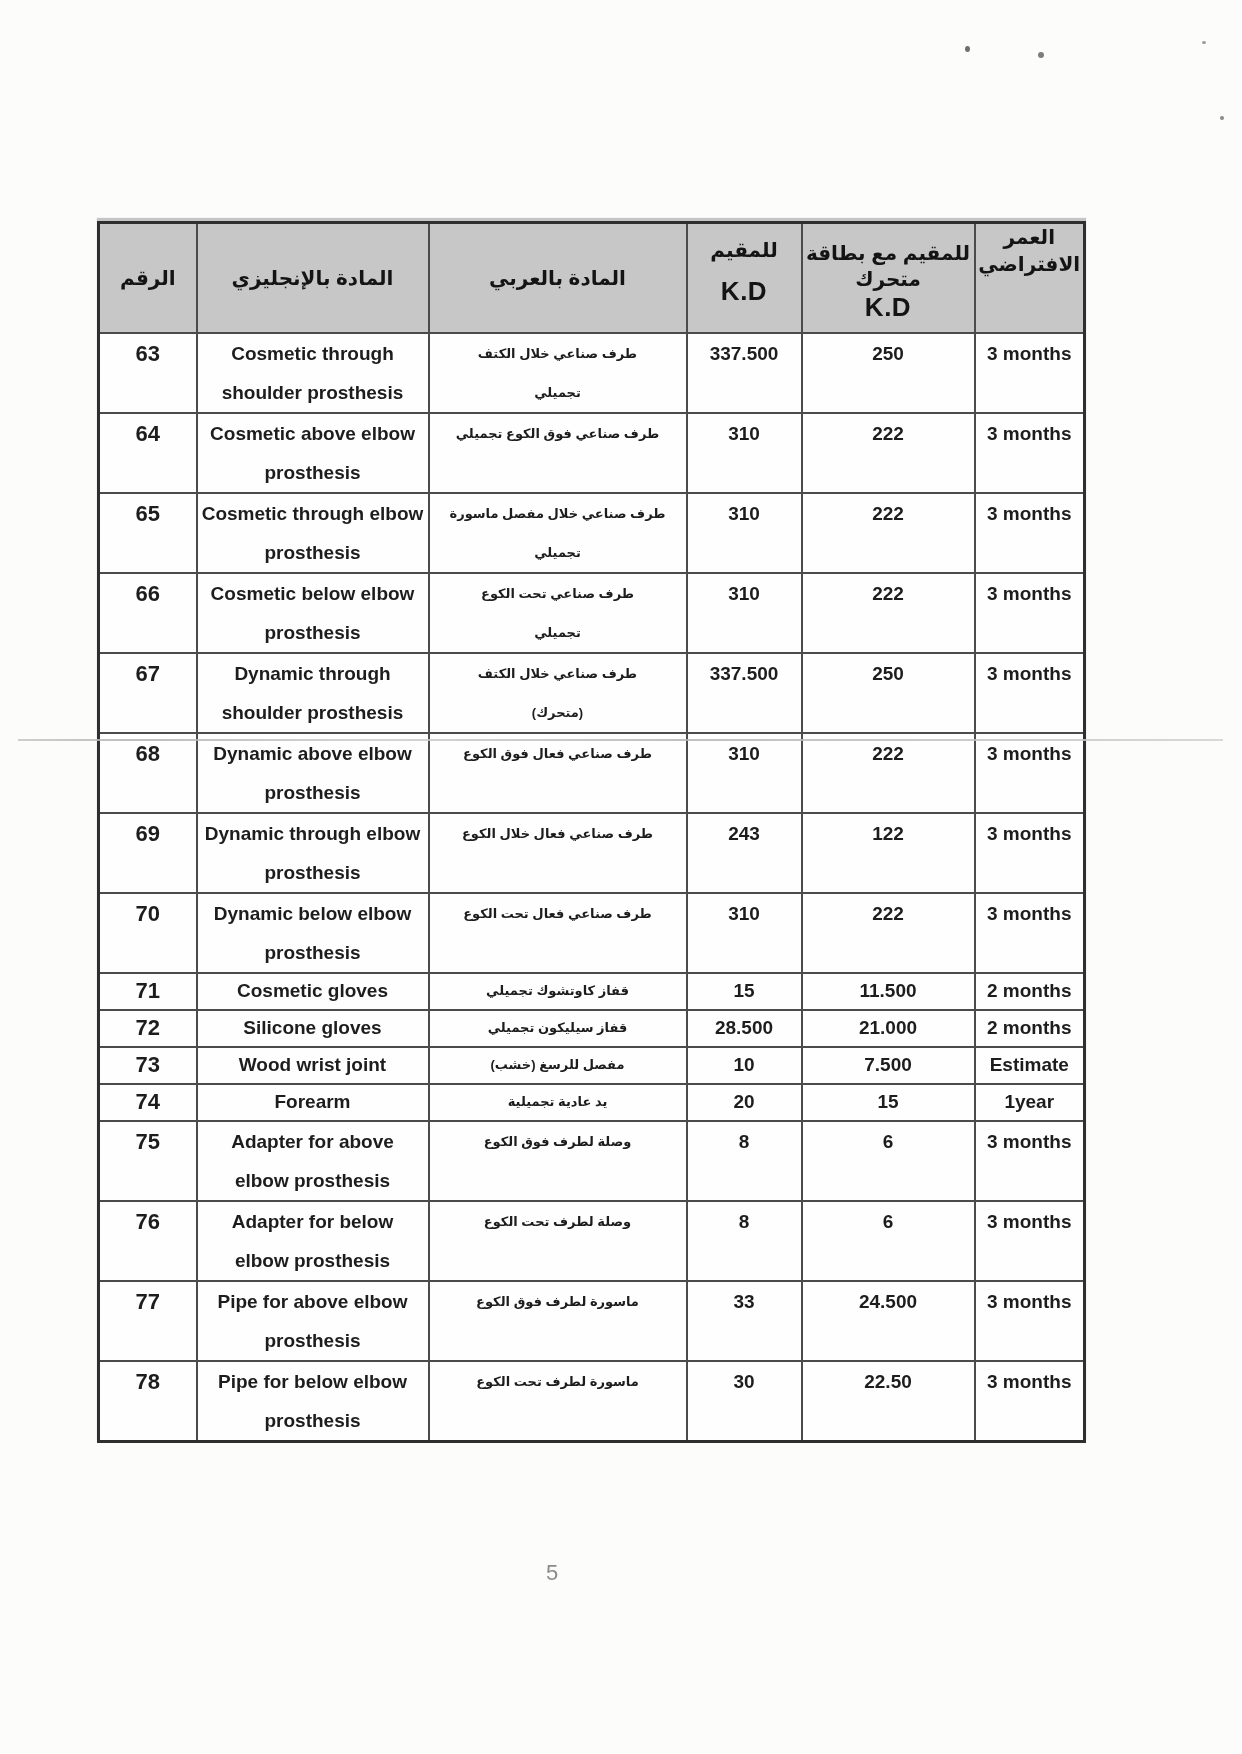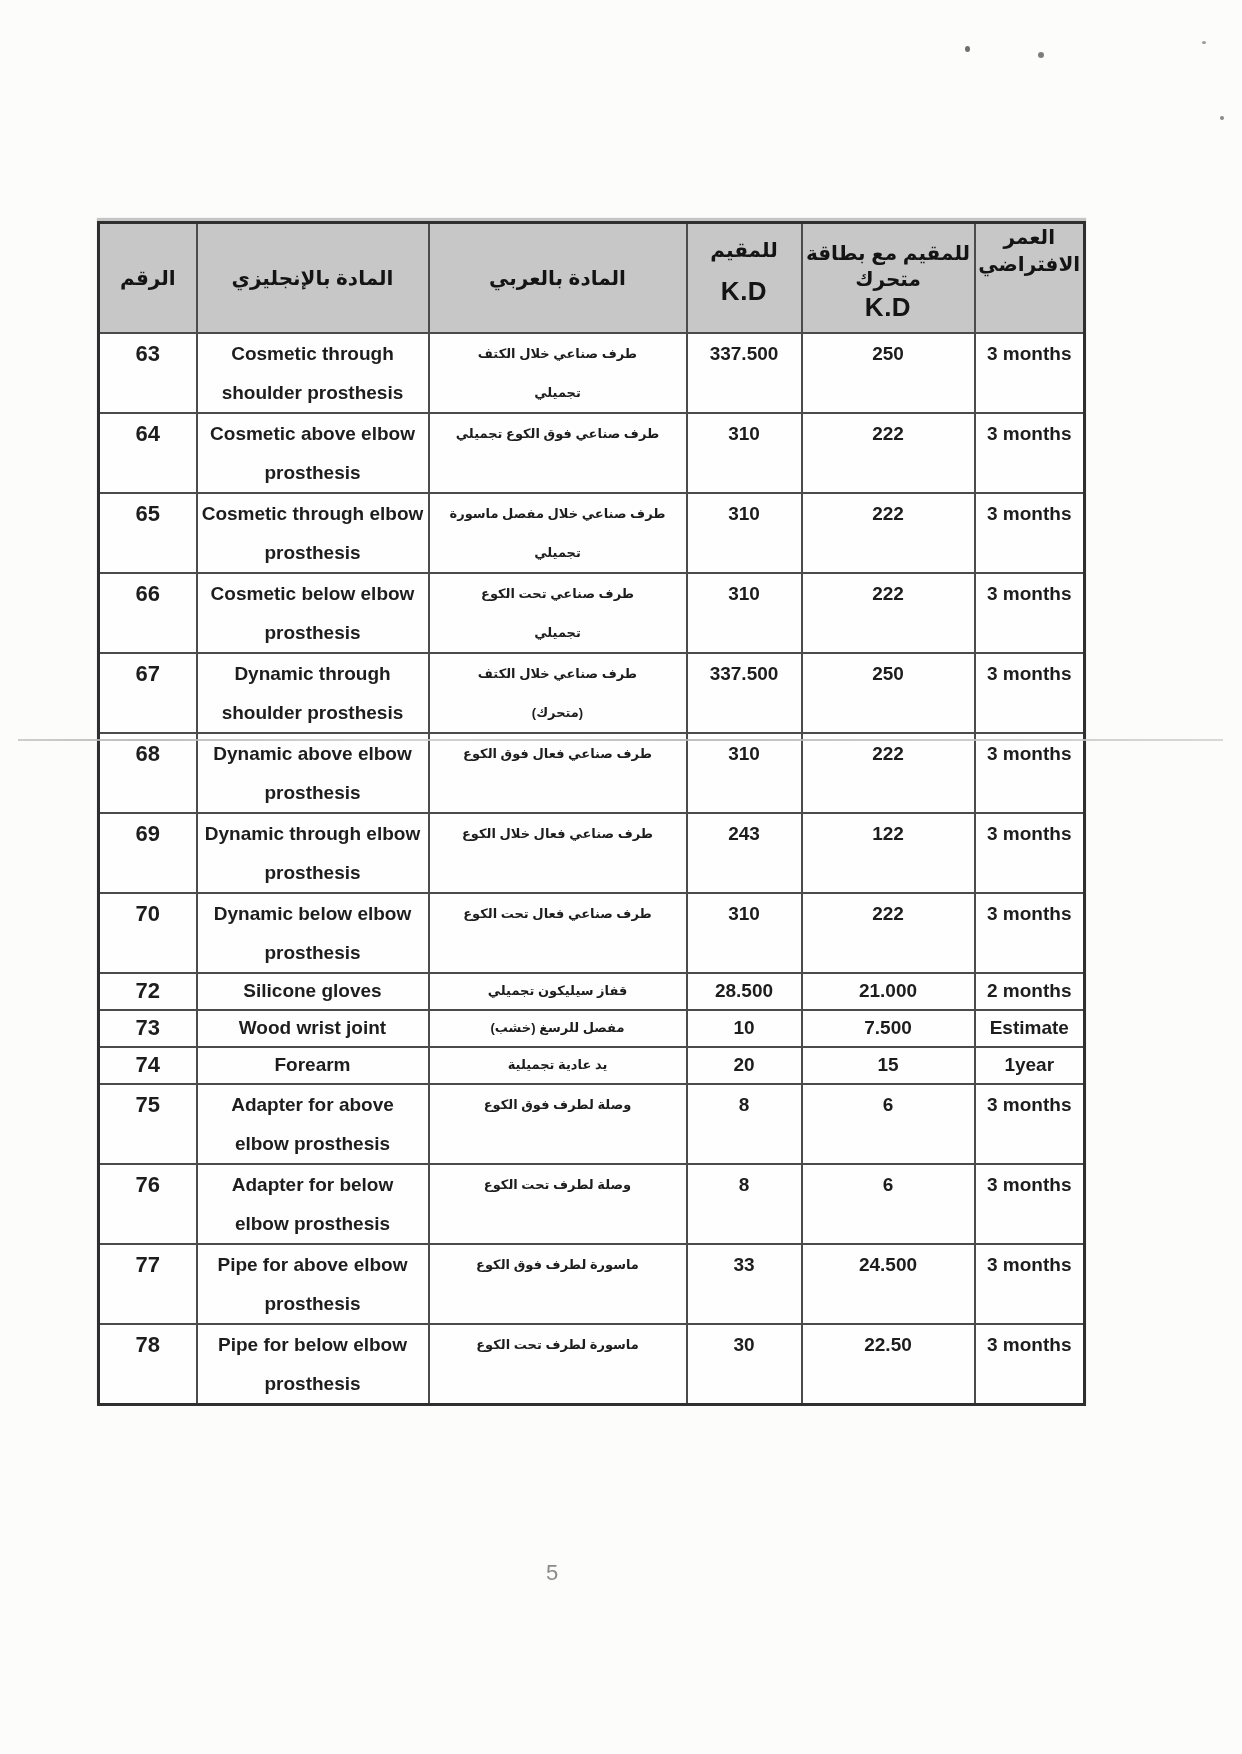--- a/index.html
+++ b/index.html
@@ -222,20 +222,32 @@
             <div>prosthesis</div>
           </td>
       <td class="ar-cell" dir="rtl">
             <div>طرف صناعي فعال تحت الكوع</div>
           </td>
       <td class="kd-cell">310</td>
       <td class="kd-cell">222</td>
       <td class="life-cell">3 months</td>
     </tr>
         <tr class="row-short">
+      <td class="num-cell">71</td>
+      <td class="en-cell">
+            <div>Cosmetic gloves</div>
+          </td>
+      <td class="ar-cell" dir="rtl">
+            <div>قفاز كاوتشوك تجميلي</div>
+          </td>
+      <td class="kd-cell">15</td>
+      <td class="kd-cell">11.500</td>
+      <td class="life-cell">2 months</td>
+    </tr>
+        <tr class="row-short">
       <td class="num-cell">72</td>
       <td class="en-cell">
             <div>Silicone gloves</div>
           </td>
       <td class="ar-cell" dir="rtl">
             <div>قفاز سيليكون تجميلي</div>
           </td>
       <td class="kd-cell">28.500</td>
       <td class="kd-cell">21.000</td>
       <td class="life-cell">2 months</td>

